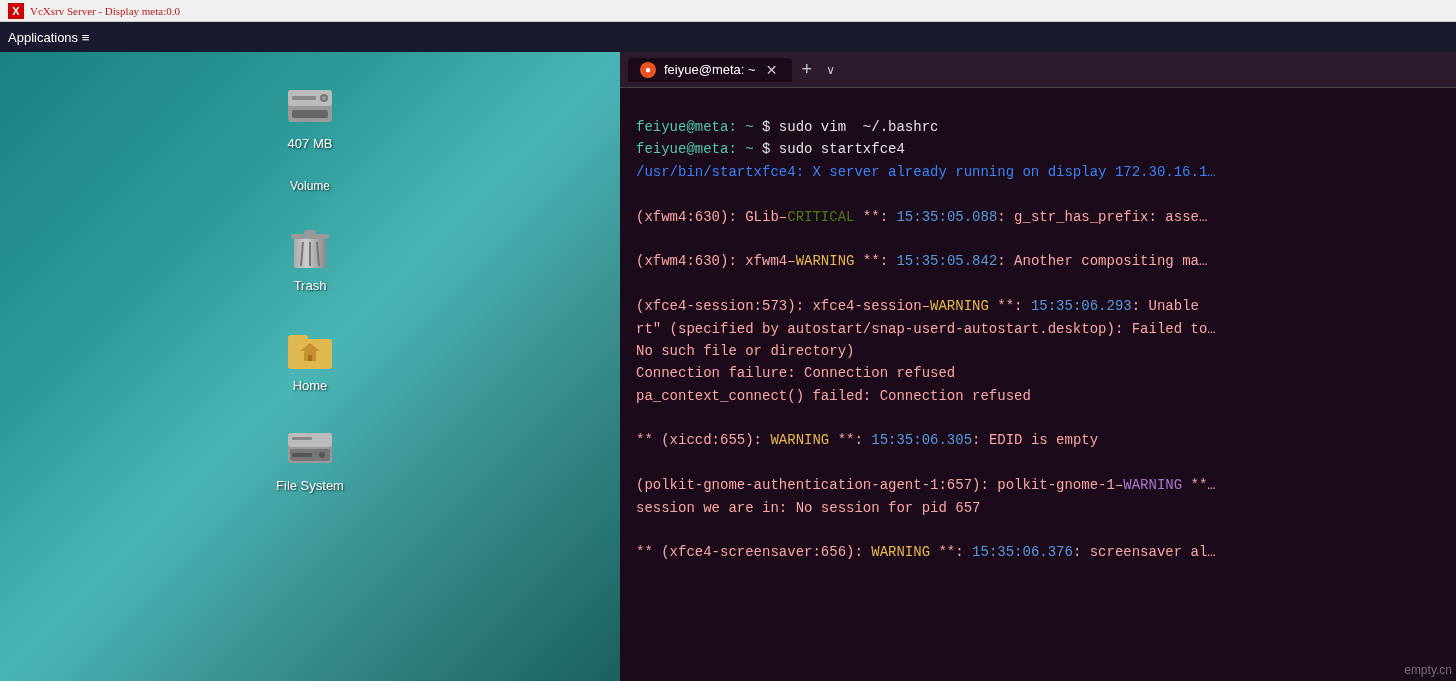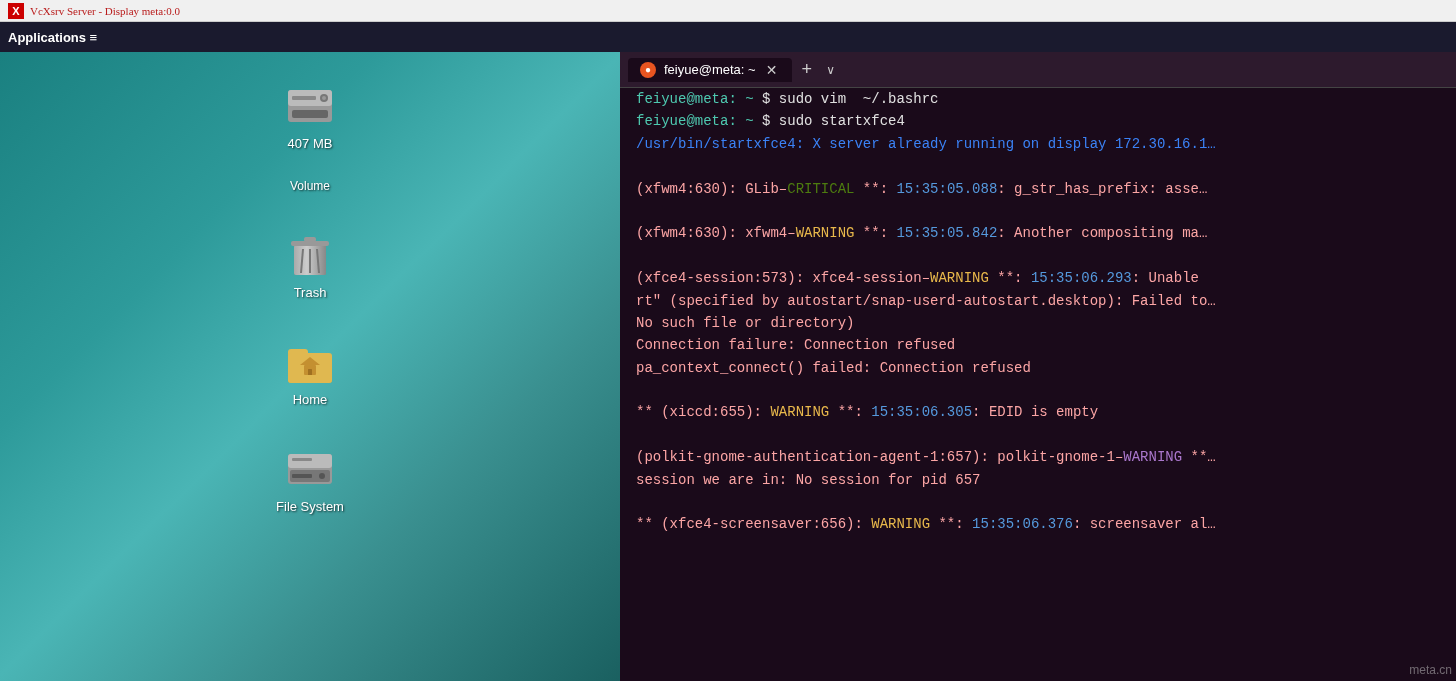--- a/index.html
+++ b/index.html
@@ -40,37 +40,37 @@
       height: 30px;
       background: #1a1a2e;
       display: flex;
       align-items: center;
       padding: 0 8px;
       gap: 8px;
     }
     #taskbar .apps-label {
       color: #fff;
       font-size: 13px;
-      font-weight: bold;
+      font-weight: normal;
       cursor: pointer;
     }
 
     
     #desktop {
       width: 620px;
       height: 629px;
       background: linear-gradient(135deg, #1a8080 0%, #2d9a9a 30%, #4ab5b5 50%, #3a9090 70%, #1a6060 100%);
       position: absolute;
       top: 52px;
       left: 0;
       display: flex;
       flex-direction: column;
       align-items: center;
       padding-top: 30px;
-      gap: 8px;
+      gap: 1px;
     }
 
     .desktop-icon {
       display: flex;
       flex-direction: column;
       align-items: center;
       margin-bottom: 30px;
       cursor: pointer;
       width: 100px;
     }
@@ -159,21 +159,21 @@
     .tab-dropdown {
       color: #ccc;
       font-size: 12px;
       cursor: pointer;
       padding: 2px 4px;
     }
 
     
     #terminal-content {
       flex: 1;
-      padding: 0 16px;
+      padding: 28px 16px;
       overflow: hidden;
       font-family: 'Courier New', monospace;
       font-size: 14px;
       line-height: 1.6;
       color: #e0e0e0;
       background: #1a0a1a;
     }
 
     .prompt { color: #4ec9b0; }
     .cmd-text { color: #e0e0e0; }
@@ -313,13 +313,13 @@
     <span class="terminal-line"> </span>
     <span class="terminal-line"><span class="normal-text">** (xiccd:655): </span><span class="warning-yellow">WARNING</span><span class="normal-text"> **: </span><span class="time-blue">15:35:06.305</span><span class="normal-text">: EDID is empty</span></span>
     <span class="terminal-line"> </span>
     <span class="terminal-line"><span class="normal-text">(polkit-gnome-authentication-agent-1:657): polkit-gnome-1–</span><span class="warning-purple">WARNING</span><span class="normal-text"> **…</span></span>
     <span class="terminal-line"><span class="normal-text">session we are in: No session for pid 657</span></span>
     <span class="terminal-line"> </span>
     <span class="terminal-line"><span class="normal-text">** (xfce4-screensaver:656): </span><span class="warning-yellow">WARNING</span><span class="normal-text"> **: </span><span class="time-blue">15:35:06.376</span><span class="normal-text">: screensaver al…</span></span>
   </div>
 </div>
 
-<div id="watermark">meta.cn</div>
+<div id="watermark">empty.cn</div>
 
 </body></html>

